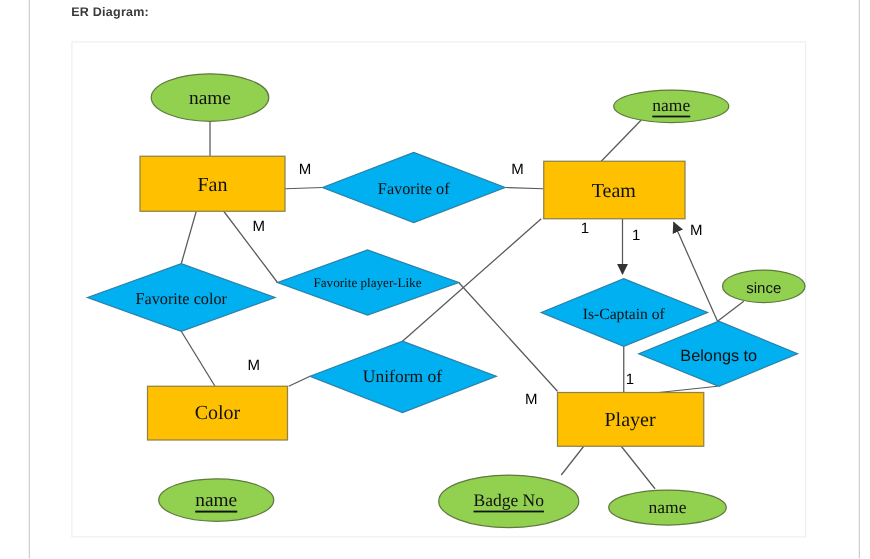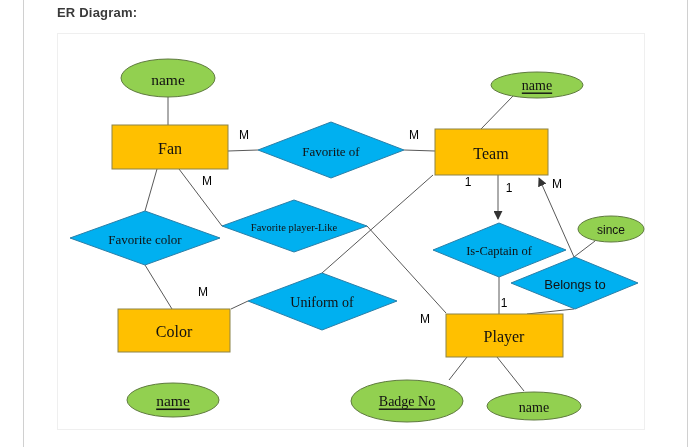--- a/index.html
+++ b/index.html
@@ -2,21 +2,21 @@
 <html style="--entity-fill: #ffc000; --entity-border: #8c8348; --relationship-fill: #00b0f0; --relationship-border: #2a7fa8; --attribute-fill: #92d050; --attribute-border: #5f7a3f; --connector: #595959;"><head>
 <meta charset="utf-8">
 <style>
   html,body { margin:0; padding:0; }
   body {
     width:696px; height:447px; position:relative; background:#ffffff;
     font-family:"Liberation Sans", sans-serif; overflow:hidden;
   }
   .page-title {
     position:absolute; left:57px; top:5px;
-    font-size:13px; font-weight:bold; color:#3a3a3a;
+    font-size:10px; font-weight:bold; color:#3a3a3a;
     letter-spacing:.2px;
   }
   svg { position:absolute; left:0; top:0; }
 
   .page-rule { stroke:#d0d0d0; stroke-width:1; }
   .canvas-box { fill:#ffffff; stroke:#efefef; stroke-width:1; }
 
   .entity-shape { fill:var(--entity-fill,#ffc000); stroke:var(--entity-border,#808080); stroke-width:1; }
   .rel-shape    { fill:var(--relationship-fill,#00b0f0); stroke:var(--relationship-border,#2a7fa8); stroke-width:1; }
   .attr-shape   { fill:var(--attribute-fill,#92d050); stroke:var(--attribute-border,#5f7a3f); stroke-width:1; }

